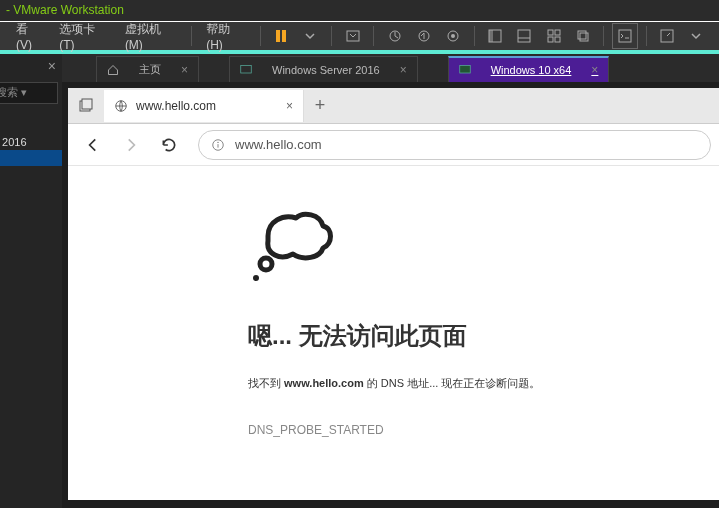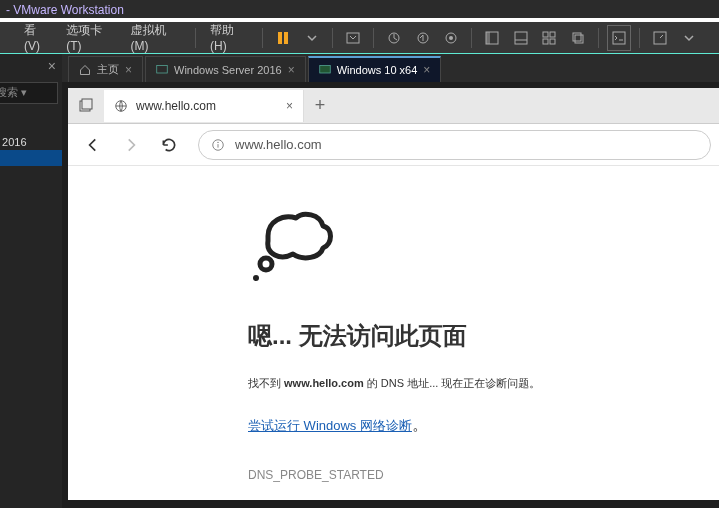--- a/index.html
+++ b/index.html
@@ -1,33 +1,33 @@
 <!DOCTYPE html>
 <html><head>
 <meta charset="utf-8">
 <style>
 *{margin:0;padding:0;box-sizing:border-box;font-family:"Microsoft YaHei","Segoe UI",sans-serif;}
 body{width:719px;height:508px;overflow:hidden;background:#1e1e1e;}
-.titlebar{height:22px;background:#2b2b2b;color:#c4b5fd;font-size:12px;padding:3px 6px;border-bottom:4px solid #ffffff;}
-.menubar{height:32px;background:#373737;display:flex;align-items:center;padding:0 16px;color:#ccc;font-size:12px;border-bottom:1px solid #5eead4;}
+.titlebar{height:22px;background:#2b2b2b;color:#84cc16;font-size:12px;padding:3px 6px;border-bottom:1px solid #ffffff;}
+.menubar{height:32px;background:#373737;display:flex;align-items:center;padding:0 8px;color:#ccc;font-size:12px;border-bottom:4px solid #5eead4;}
 .menu-item{padding:4px 8px;cursor:pointer;}
 .menu-sep{width:1px;height:20px;background:#555;margin:0 6px;}
 .tb-btn{width:26px;height:26px;display:flex;align-items:center;justify-content:center;cursor:pointer;color:#aaa;margin:0 2px;}
 .tb-btn svg{width:16px;height:16px;}
 .main{display:flex;height:calc(100% - 54px);}
 .sidebar{width:62px;background:#252525;position:relative;}
 .sb-close{position:absolute;top:4px;right:6px;color:#999;font-size:14px;cursor:pointer;}
 .sb-search{position:absolute;top:28px;left:-20px;right:4px;height:22px;background:#1a1a1a;border:1px solid #444;color:#888;font-size:11px;padding:2px 4px;overflow:hidden;white-space:nowrap;}
 .sb-items{position:absolute;top:80px;left:-30px;right:0;}
 .sb-item{color:#ddd;font-size:11px;padding:2px 4px;white-space:nowrap;}
 .sb-item.sel{background:#0a4a8a;color:#fff;}
 .content{flex:1;background:#2b2b2b;display:flex;flex-direction:column;}
 .vm-tabs{height:28px;background:#2b2b2b;display:flex;align-items:flex-end;padding-left:6px;}
-.vm-tab{height:26px;display:flex;align-items:center;padding:0 10px;color:#bbb;font-size:11px;background:#2b2b2b;border:1px solid #444;border-bottom:none;margin-right:2px;cursor:pointer;gap:6px;position:relative;}
-.vm-tab.active{background:#0f172a;color:#fff;border-top:2px solid #5a9fd4;}
+.vm-tab{height:26px;display:flex;align-items:center;padding:0 10px;color:#bbb;font-size:11px;background:#2b2b2b;border:1px solid #444;border-bottom:none;margin-right:2px;cursor:pointer;gap:20px;position:relative;margin-left:28px;}
+.vm-tab.active{background:#4c1d95;color:#fff;border-top:2px solid #5a9fd4;text-decoration:underline;}
 .vm-tab .x{color:#888;font-size:12px;}
 .vm-icon{width:12px;height:12px;}
 .vm-screen{flex:1;background:#1e1e1e;padding:6px 0 8px 6px;}
 .edge{width:100%;height:100%;background:#fff;display:flex;flex-direction:column;}
 .edge-tabs{height:36px;background:#e8e8e8;display:flex;align-items:center;border-bottom:1px solid #ccc;}
 .edge-tabbtn{width:36px;height:36px;display:flex;align-items:center;justify-content:center;cursor:pointer;}
 .edge-tab{height:32px;background:#fff;display:flex;align-items:center;padding:0 10px;font-size:12px;color:#333;border-right:1px solid #ddd;gap:8px;min-width:200px;cursor:pointer;}
 .edge-tab .x{margin-left:auto;color:#666;}
 .edge-newtab{width:32px;height:32px;display:flex;align-items:center;justify-content:center;font-size:18px;color:#666;cursor:pointer;}
 .edge-toolbar{height:42px;background:#fff;display:flex;align-items:center;padding:0 8px;border-bottom:1px solid #e5e5e5;gap:4px;}
@@ -229,21 +229,18 @@
             <svg width="90" height="80" viewBox="0 0 90 80">
               <path d="M20 30 C20 15 35 8 48 12 C55 5 72 8 75 20 C85 22 85 38 75 42 C72 52 55 55 45 48 C32 55 18 48 20 35 Z" stroke="#222" stroke-width="5" fill="none" stroke-linejoin="round"></path>
               <circle cx="18" cy="58" r="6" stroke="#222" stroke-width="5" fill="none"></circle>
               <circle cx="8" cy="72" r="3" fill="#222"></circle>
             </svg>
           </div>
           <div class="err-title">嗯... 无法访问此页面</div>
           <div class="err-msg">
             <span>找不到 </span><b>www.hello.com</b><span> 的 DNS 地址... 现在正在诊断问题。</span>
           </div>
-          <div>
-            <span class="err-link">尝试运行 Windows 网络诊断</span><span>。</span>
-          </div>
           <div class="err-code">DNS_PROBE_STARTED</div>
         </div>
       </div>
     </div>
   </div>
 </div>
 
 </body></html>

